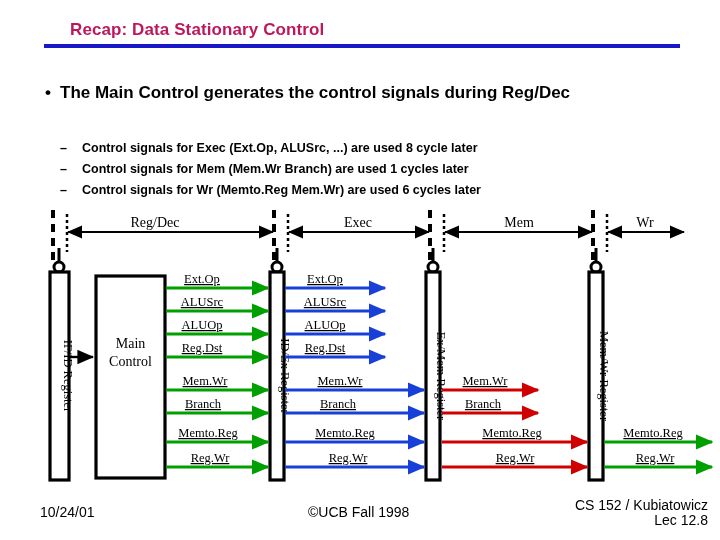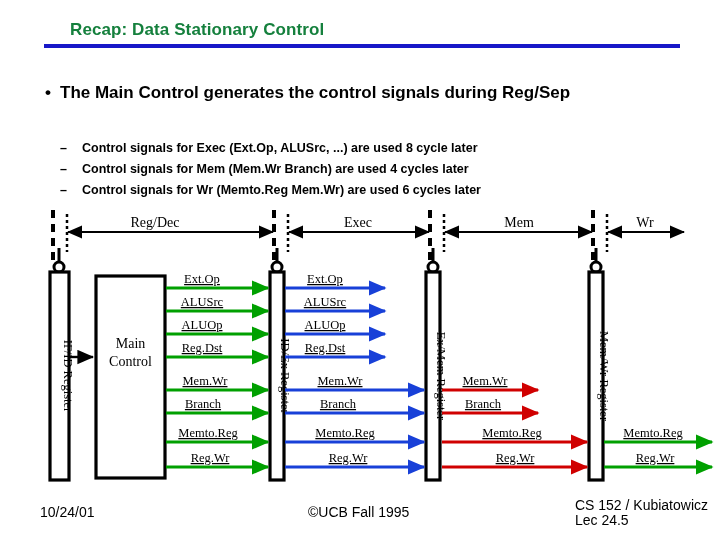--- a/index.html
+++ b/index.html
@@ -4,21 +4,21 @@
 <style>
   html,body{margin:0;padding:0;}
   body{
     width:720px;height:540px;background:#ffffff;
     font-family:"Liberation Sans",sans-serif;
     overflow:hidden;position:relative;
   }
   
   #title{
     position:absolute;left:70px;top:20px;
-    font-size:17px;font-weight:bold;color:#15803d;
+    font-size:17px;font-weight:bold;color:#be185d;
     letter-spacing:0.1px;white-space:nowrap;
   }
   #title-rule{
     position:absolute;left:44px;top:44px;width:636px;height:4px;
     background:#1818c8;
   }
   
   #bullet1{
     position:absolute;left:36px;top:82px;width:640px;
     font-size:17px;font-weight:bold;color:#000;line-height:22px;
@@ -31,40 +31,40 @@
     font-size:12.5px;font-weight:bold;color:#000;
     white-space:nowrap;display:flex;
   }
   .subline .dash{width:22px;flex:none;}
   
   #diagram{position:absolute;left:0;top:0;width:720px;height:540px;}
   
   .foot{position:absolute;font-size:14px;color:#000;}
   #foot-date{left:40px;top:504px;}
   #foot-center{left:308px;top:504px;}
-  #foot-right{right:12px;top:498px;line-height:15px;}
+  #foot-right{right:12px;top:498px;text-align:right;line-height:15px;}
 </style>
 </head>
 <body>
 
 <div id="title">Recap: Data Stationary Control</div>
 <div id="title-rule"></div>
 
 <div id="bullet1">
   <span class="dot">•</span>
-  <span class="txt">The Main Control generates the control signals during Reg/Sep</span>
+  <span class="txt">The Main Control generates the control signals during Reg/Dec</span>
 </div>
 
 <div class="subline" style="top:141px">
   <span class="dash">–</span>
   <span>Control signals for Exec (Ext.Op, ALUSrc, ...) are used 8 cycle later</span>
 </div>
 <div class="subline" style="top:162px">
   <span class="dash">–</span>
-  <span>Control signals for Mem (Mem.Wr Branch) are used 4 cycles later</span>
+  <span>Control signals for Mem (Mem.Wr Branch) are used 1 cycles later</span>
 </div>
 <div class="subline" style="top:183px">
   <span class="dash">–</span>
   <span>Control signals for Wr (Memto.Reg Mem.Wr) are used 6 cycles later</span>
 </div>
 
 <svg id="diagram" viewBox="0 0 720 540">
   <defs>
     <marker id="ah-k" markerWidth="7" markerHeight="7" refX="6.5" refY="3" orient="auto">
       <path d="M0,0 L7,3 L0,6 z" fill="#000"></path>
@@ -200,17 +200,17 @@
   <g>
     <line x1="604" y1="442" x2="712" y2="442" stroke="#00a000" stroke-width="3" marker-end="url(#ah-g)"></line>
     <line x1="604" y1="467" x2="712" y2="467" stroke="#00a000" stroke-width="3" marker-end="url(#ah-g)"></line>
 
     <text x="653" y="437" text-anchor="middle" font-family="'Liberation Serif',serif" font-size="12.5" fill="#000" text-decoration="underline">Memto.Reg</text>
     <text x="655" y="462" text-anchor="middle" font-family="'Liberation Serif',serif" font-size="12.5" fill="#000" text-decoration="underline">Reg.Wr</text>
   </g>
 </svg>
 
 <div class="foot" id="foot-date">10/24/01</div>
-<div class="foot" id="foot-center">©UCB Fall 1995</div>
+<div class="foot" id="foot-center">©UCB Fall 1998</div>
 <div class="foot" id="foot-right">
   <div>CS 152 / Kubiatowicz</div>
-  <div>Lec 24.5</div>
+  <div>Lec 12.8</div>
 </div>
 
 </body></html>

